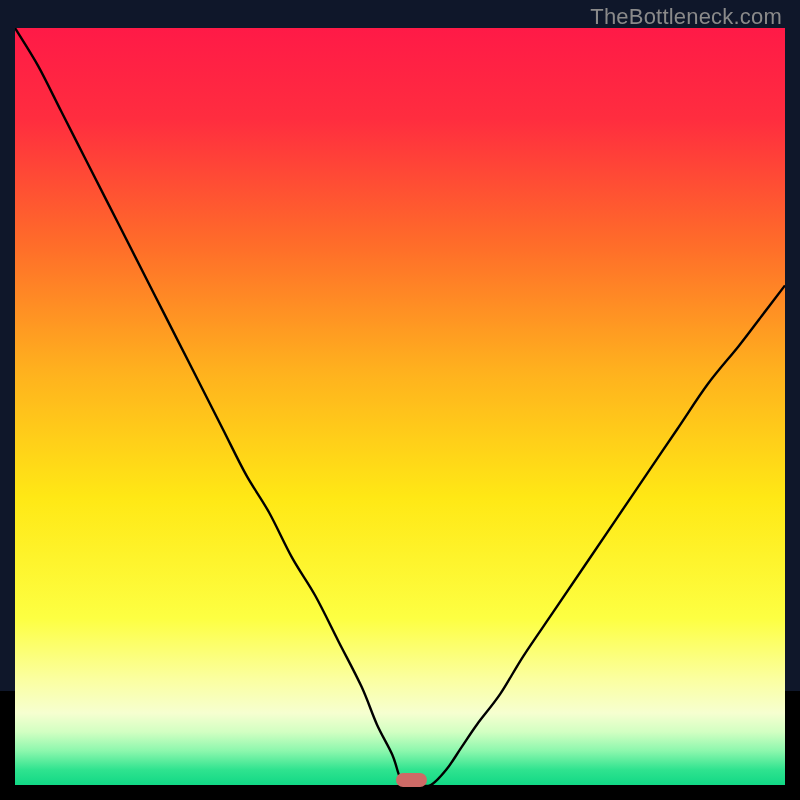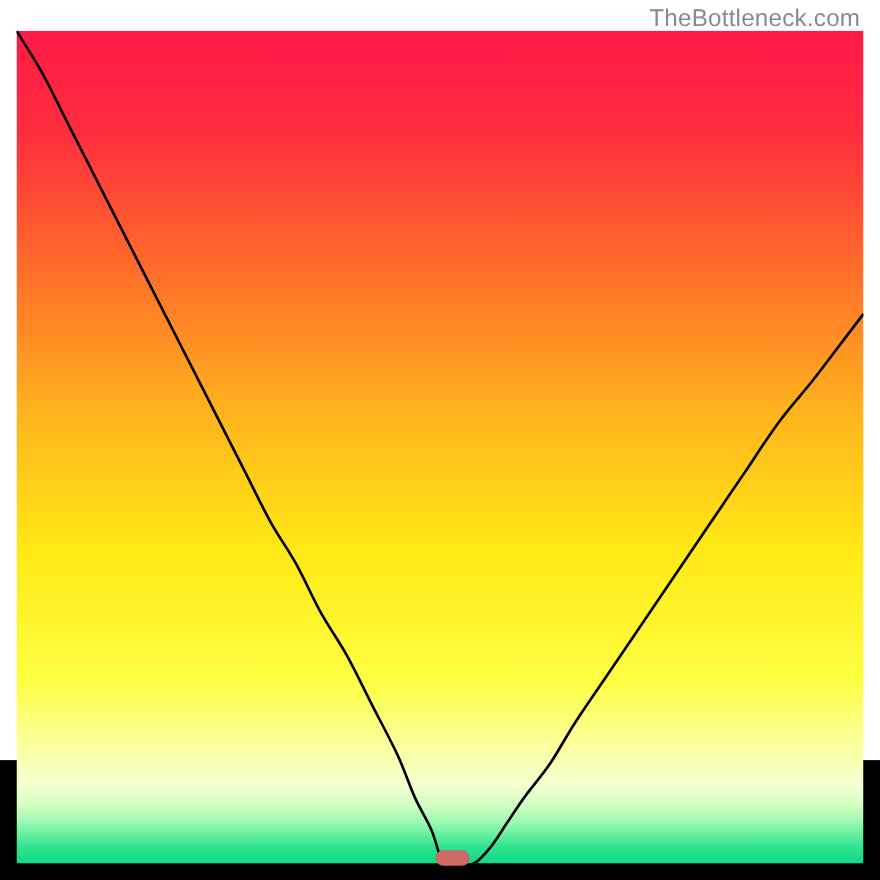--- a/index.html
+++ b/index.html
@@ -8,21 +8,21 @@
     width: 800px;
     height: 800px;
     background: #000;
     overflow: hidden;
     font-family: Arial, Helvetica, sans-serif;
   }
   .frame {
     position: relative;
     width: 800px;
     height: 691px;
-    background: #ffffff;
+    background: #0f172a;
     text-decoration: underline;
   }
   .watermark {
     position: absolute;
     top: 4px;
     right: 18px;
     color: #8a8a8a;
     font-size: 22px;
     font-weight: 500;
     letter-spacing: 0.2px;

